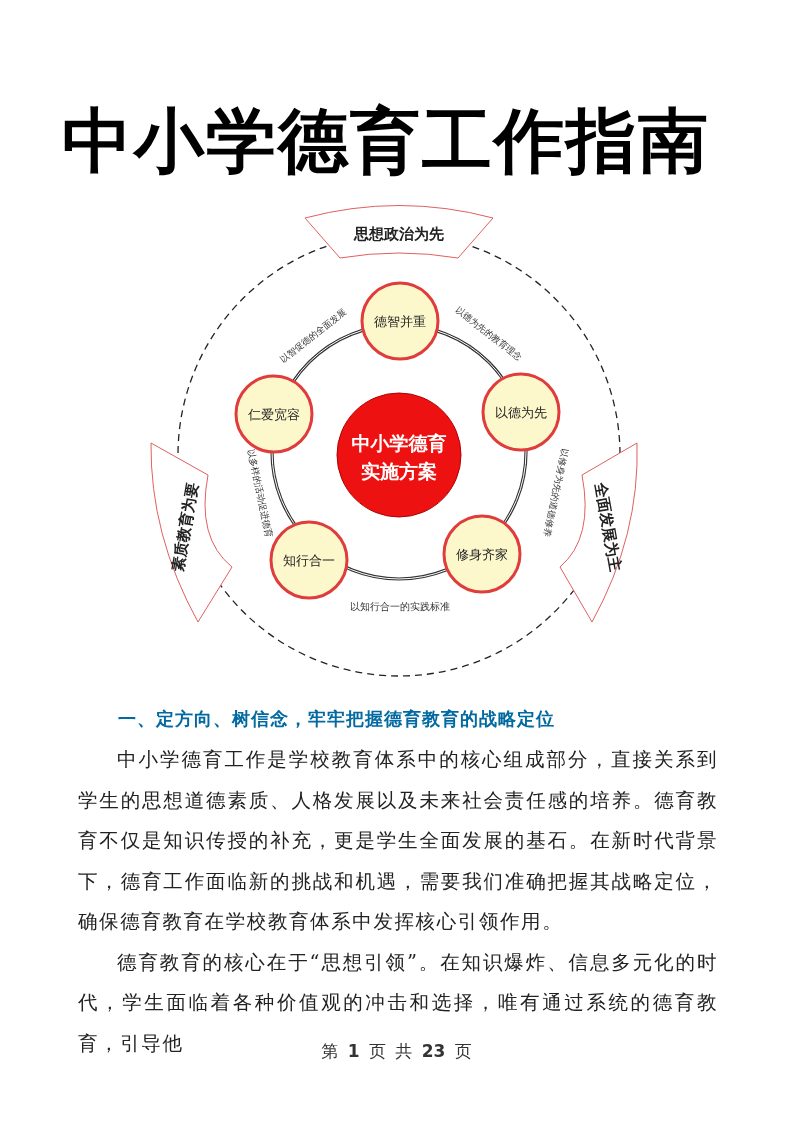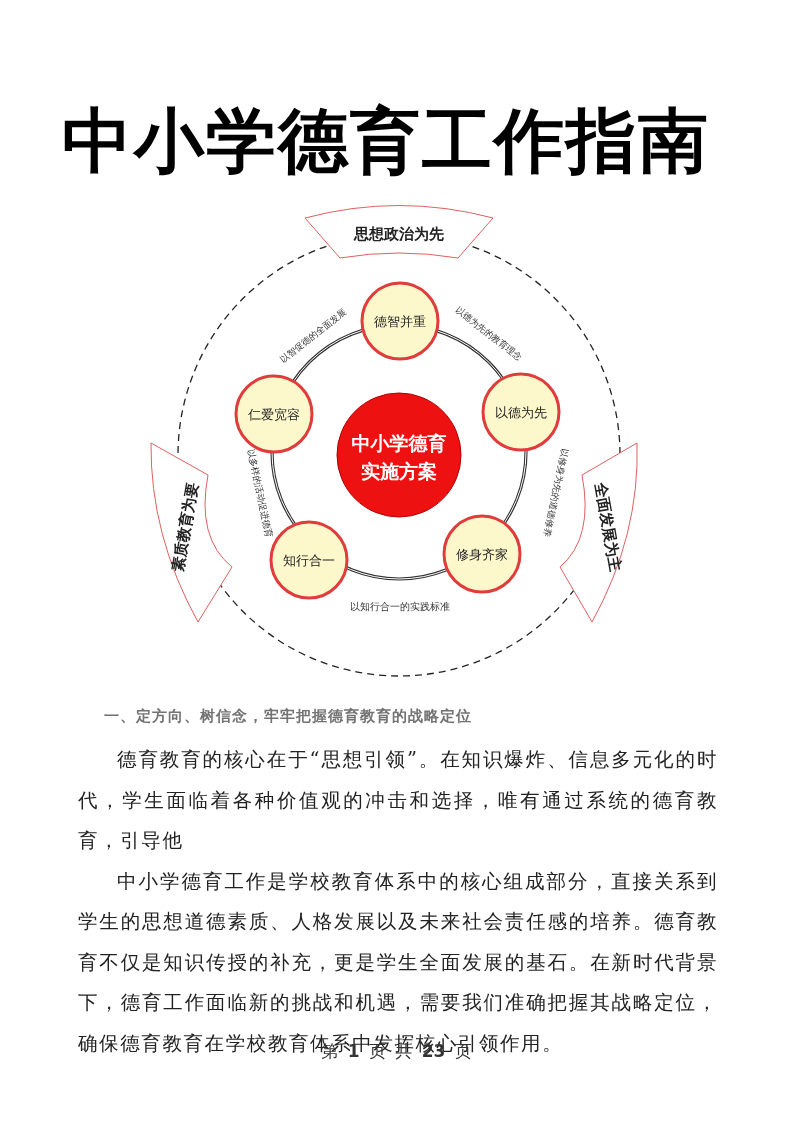--- a/index.html
+++ b/index.html
@@ -7,22 +7,22 @@
          font-family: "DejaVu Sans", "Liberation Sans", sans-serif; color: #111; }
   .page-title {
     position: absolute; left: 0; top: 96px; width: 772px; text-align: center;
     font-family: "DejaVu Sans", sans-serif; font-weight: bold;
     font-size: 70px; letter-spacing: 2px; line-height: 90px; color: #000;
   }
   .diagram { position: absolute; left: 0; top: 195px; width: 793px; height: 500px; }
   .diagram svg { width: 793px; height: 500px; display: block; }
   .svg-text { font-family: "DejaVu Sans", sans-serif; }
   .section-heading {
-    position: absolute; left: 104px; top: 707px;
-    font-family: "DejaVu Serif", serif; font-size: 15px; font-weight: bold; color: #737373;
+    position: absolute; left: 118px; top: 707px;
+    font-family: "DejaVu Serif", serif; font-size: 18px; font-weight: bold; color: #0369a1;
     letter-spacing: 1px;
   }
   .body-text {
     position: absolute; left: 78px; top: 740px; width: 640px;
     font-family: "DejaVu Serif", serif; font-size: 19.5px; line-height: 40.5px;
     color: #222; text-align: justify; letter-spacing: 1.6px;
   }
   .body-text p { margin: 0; text-indent: 2em; }
   .footer {
     position: absolute; left: 0; top: 1040px; width: 793px; text-align: center;
@@ -89,22 +89,22 @@
     <text class="svg-text" x="0" y="0" text-anchor="middle" font-size="9" fill="#333" transform="translate(487,336) rotate(38)">以德为先的教育理念</text>
     <text class="svg-text" x="0" y="0" text-anchor="middle" font-size="9" fill="#333" transform="translate(553,492) rotate(102)">以修身为先的道德修养</text>
     <text class="svg-text" x="400" y="610" text-anchor="middle" font-size="10" fill="#333">以知行合一的实践标准</text>
     <text class="svg-text" x="0" y="0" text-anchor="middle" font-size="9" fill="#333" transform="translate(257,494) rotate(-102) scale(-1,-1)">以多样的活动促进德育</text>
   </svg>
 </div>
 
 <div class="section-heading">一、定方向、树信念，牢牢把握德育教育的战略定位</div>
 
 <div class="body-text">
+  <p>中小学德育工作是学校教育体系中的核心组成部分，直接关系到学生的思想道德素质、人格发展以及未来社会责任感的培养。德育教育不仅是知识传授的补充，更是学生全面发展的基石。在新时代背景下，德育工作面临新的挑战和机遇，需要我们准确把握其战略定位，确保德育教育在学校教育体系中发挥核心引领作用。</p>
   <p>德育教育的核心在于“思想引领”。在知识爆炸、信息多元化的时代，学生面临着各种价值观的冲击和选择，唯有通过系统的德育教育，引导他</p>
-  <p>中小学德育工作是学校教育体系中的核心组成部分，直接关系到学生的思想道德素质、人格发展以及未来社会责任感的培养。德育教育不仅是知识传授的补充，更是学生全面发展的基石。在新时代背景下，德育工作面临新的挑战和机遇，需要我们准确把握其战略定位，确保德育教育在学校教育体系中发挥核心引领作用。</p>
 </div>
 
 <div class="footer">
   <span>第</span>
   <b>1</b>
   <span>页 共</span>
   <b>23</b>
   <span>页</span>
 </div>
 

